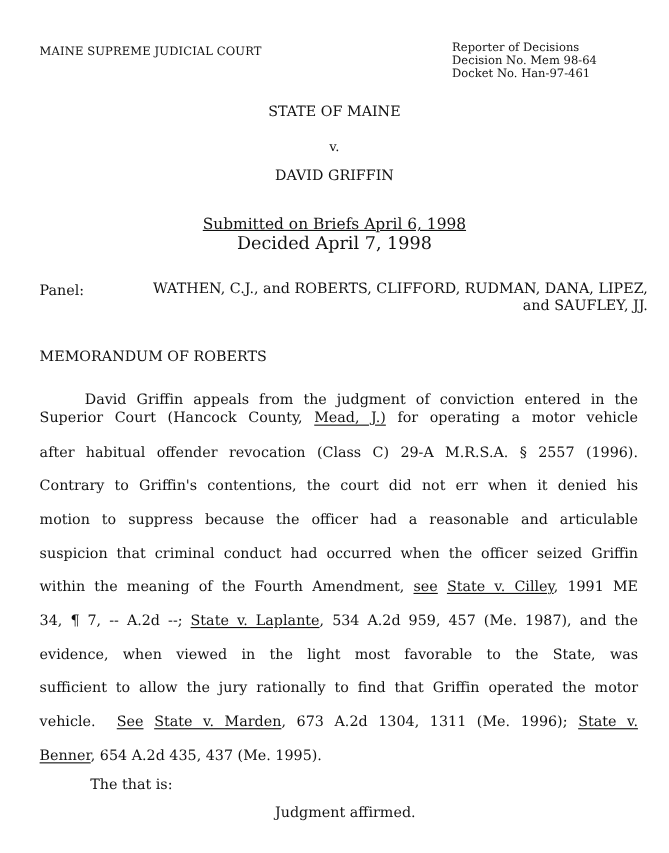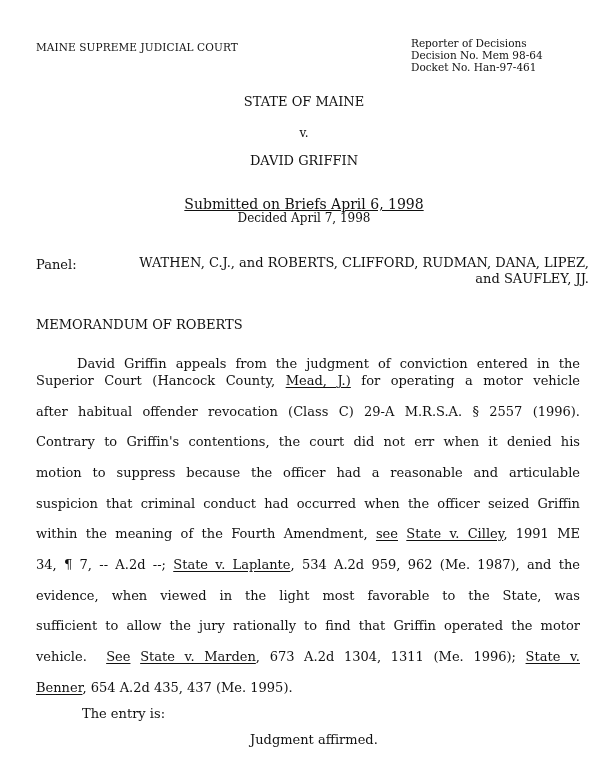--- a/index.html
+++ b/index.html
@@ -29,48 +29,48 @@
   <div class="abs hdr-right">
     <div>Reporter of Decisions</div>
     <div>Decision No. Mem 98-64</div>
     <div>Docket No. Han-97-461</div>
   </div>
 
   <div class="abs center" style="top:94px;">STATE OF MAINE</div>
   <div class="abs center" style="top:126px; font-size:12px;">v.</div>
   <div class="abs center" style="top:153px;">DAVID GRIFFIN</div>
   <div class="abs center" style="top:196px; font-size:14px;text-decoration:underline;">Submitted on Briefs April 6, 1998</div>
-  <div class="abs center" style="top:211px; font-size:12px;">Decided April 7, 1998</div>
+  <div class="abs center" style="top:211px; font-size:16px;">Decided April 7, 1998</div>
 
   <div class="abs panel-label">Panel:</div>
   <div class="abs panel-text">WATHEN, C.J., and ROBERTS, CLIFFORD, RUDMAN, DANA, LIPEZ, and SAUFLEY, JJ.</div>
 
   <div class="abs memo">MEMORANDUM OF ROBERTS</div>
 
   <div>
     <div class="abs body-line justify" style="top:356px; left:77px; width:503px;">David Griffin appeals from the judgment of conviction entered in the</div>
     <div class="abs body-line justify" style="top:373px;">
       <span>Superior Court (Hancock County, </span><u>Mead, J.)</u><span> for operating a motor vehicle</span>
     </div>
     <div class="abs body-line justify" style="top:404px;">after habitual offender revocation (Class C) 29-A M.R.S.A. § 2557 (1996).</div>
     <div class="abs body-line justify" style="top:434px;">Contrary to Griffin's contentions, the court did not err when it denied his</div>
     <div class="abs body-line justify" style="top:465px;">motion to suppress because the officer had a reasonable and articulable</div>
     <div class="abs body-line justify" style="top:496px;">suspicion that criminal conduct had occurred when the officer seized Griffin</div>
     <div class="abs body-line justify" style="top:526px;">
       <span>within the meaning of the Fourth Amendment, </span><u>see</u><span> </span><u>State v. Cilley</u><span>, 1991 ME</span>
     </div>
     <div class="abs body-line justify" style="top:557px;">
-      <span>34, ¶ 7, -- A.2d --; </span><u>State v. Laplante</u><span>, 534 A.2d 959, 962 (Me. 1987), and the</span>
+      <span>34, ¶ 7, -- A.2d --; </span><u>State v. Laplante</u><span>, 534 A.2d 959, 457 (Me. 1987), and the</span>
     </div>
     <div class="abs body-line justify" style="top:588px;">evidence, when viewed in the light most favorable to the State, was</div>
     <div class="abs body-line justify" style="top:618px;">sufficient to allow the jury rationally to find that Griffin operated the motor</div>
     <div class="abs body-line justify" style="top:649px;">
       <span style="white-space:pre;">vehicle.  </span><u>See</u><span> </span><u>State v. Marden</u><span>, 673 A.2d 1304, 1311 (Me. 1996); </span><u>State v.</u>
     </div>
     <div class="abs body-line" style="top:680px;">
       <u>Benner</u><span>, 654 A.2d 435, 437 (Me. 1995).</span>
     </div>
   </div>
 
-  <div class="abs" style="left:82px; top:706px; font-size:13px;">The entry is:</div>
+  <div class="abs" style="left:82px; top:706px; font-size:13px;">The that is:</div>
   <div class="abs" style="left:250px; top:732px; font-size:13px;">Judgment affirmed.</div>
 
 </div>
 
 </body></html>

